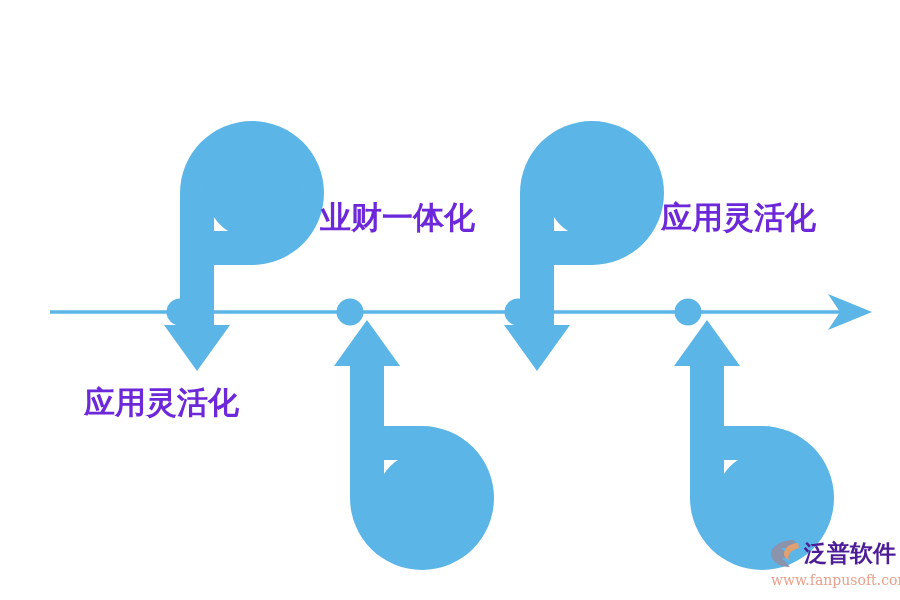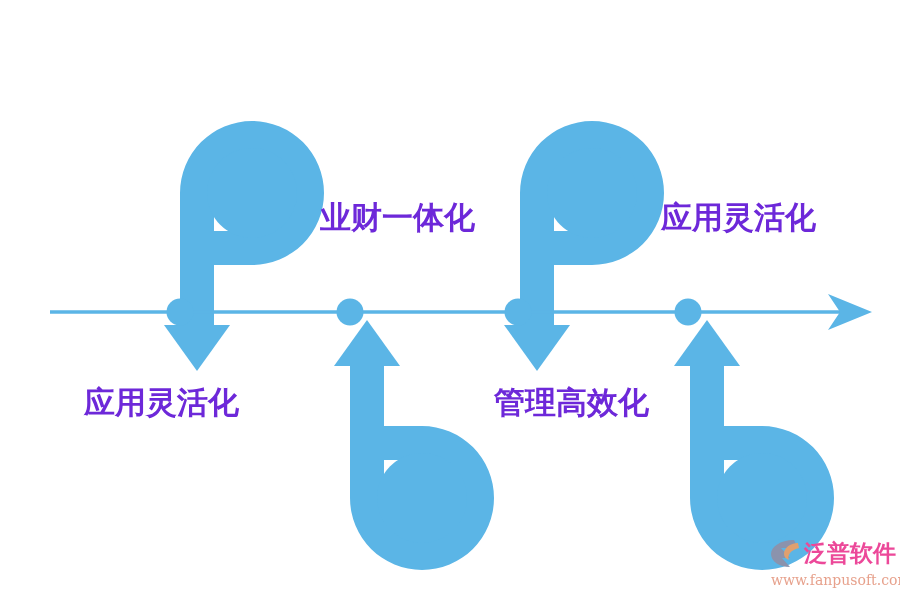--- a/index.html
+++ b/index.html
@@ -58,21 +58,21 @@
   #watermark-mark {
     width: 34px;
     height: 32px;
     flex: 0 0 34px;
   }
   #watermark-brand {
     font-family: "DejaVu Sans", "Liberation Sans", sans-serif;
     font-weight: bold;
     font-size: 23px;
     line-height: 1;
-    color: #ec4899;
+    color: #4c1d95;
     margin-left: 2px;
     white-space: nowrap;
   }
   #watermark-url {
     font-family: "DejaVu Serif", "Liberation Serif", serif;
     font-size: 14px;
     line-height: 1;
     color: #e7a18c;
     margin-top: 3px;
     margin-left: 3px;
@@ -143,21 +143,20 @@
     <circle cx="518" cy="312" r="13.5" fill="#5bb5e6"></circle>
     <circle cx="688" cy="312" r="13.5" fill="#5bb5e6"></circle>
   </svg>
 
   <div class="node-label label-top" id="label-ye-cai">业财一体化</div>
 
   <div class="node-label label-top" id="label-gongying">应用灵活化</div>
 
   <div class="node-label label-bottom" id="label-yingyong">应用灵活化</div>
 
-  <div class="node-label label-bottom" id="label-guanli">管理高效化</div>
 
   <div id="watermark">
     <div id="watermark-row">
       <svg id="watermark-mark" viewBox="0 0 34 32" xmlns="http://www.w3.org/2000/svg">
         <path d="M 26 3 C 12 3 3 10 3 17 C 3 24 11 30 22 30 L 14 21 L 22 21 L 13 11 L 30 11 Z" fill="#8b93ad"></path>
         <path d="M 30 6 C 22 6 16 11 16 17 C 16 20 18 22 21 23 C 19 19 22 13 31 11 Z" fill="#e0a06f"></path>
       </svg>
       <div id="watermark-brand">泛普软件</div>
     </div>
     <div id="watermark-url">www.fanpusoft.com</div>

